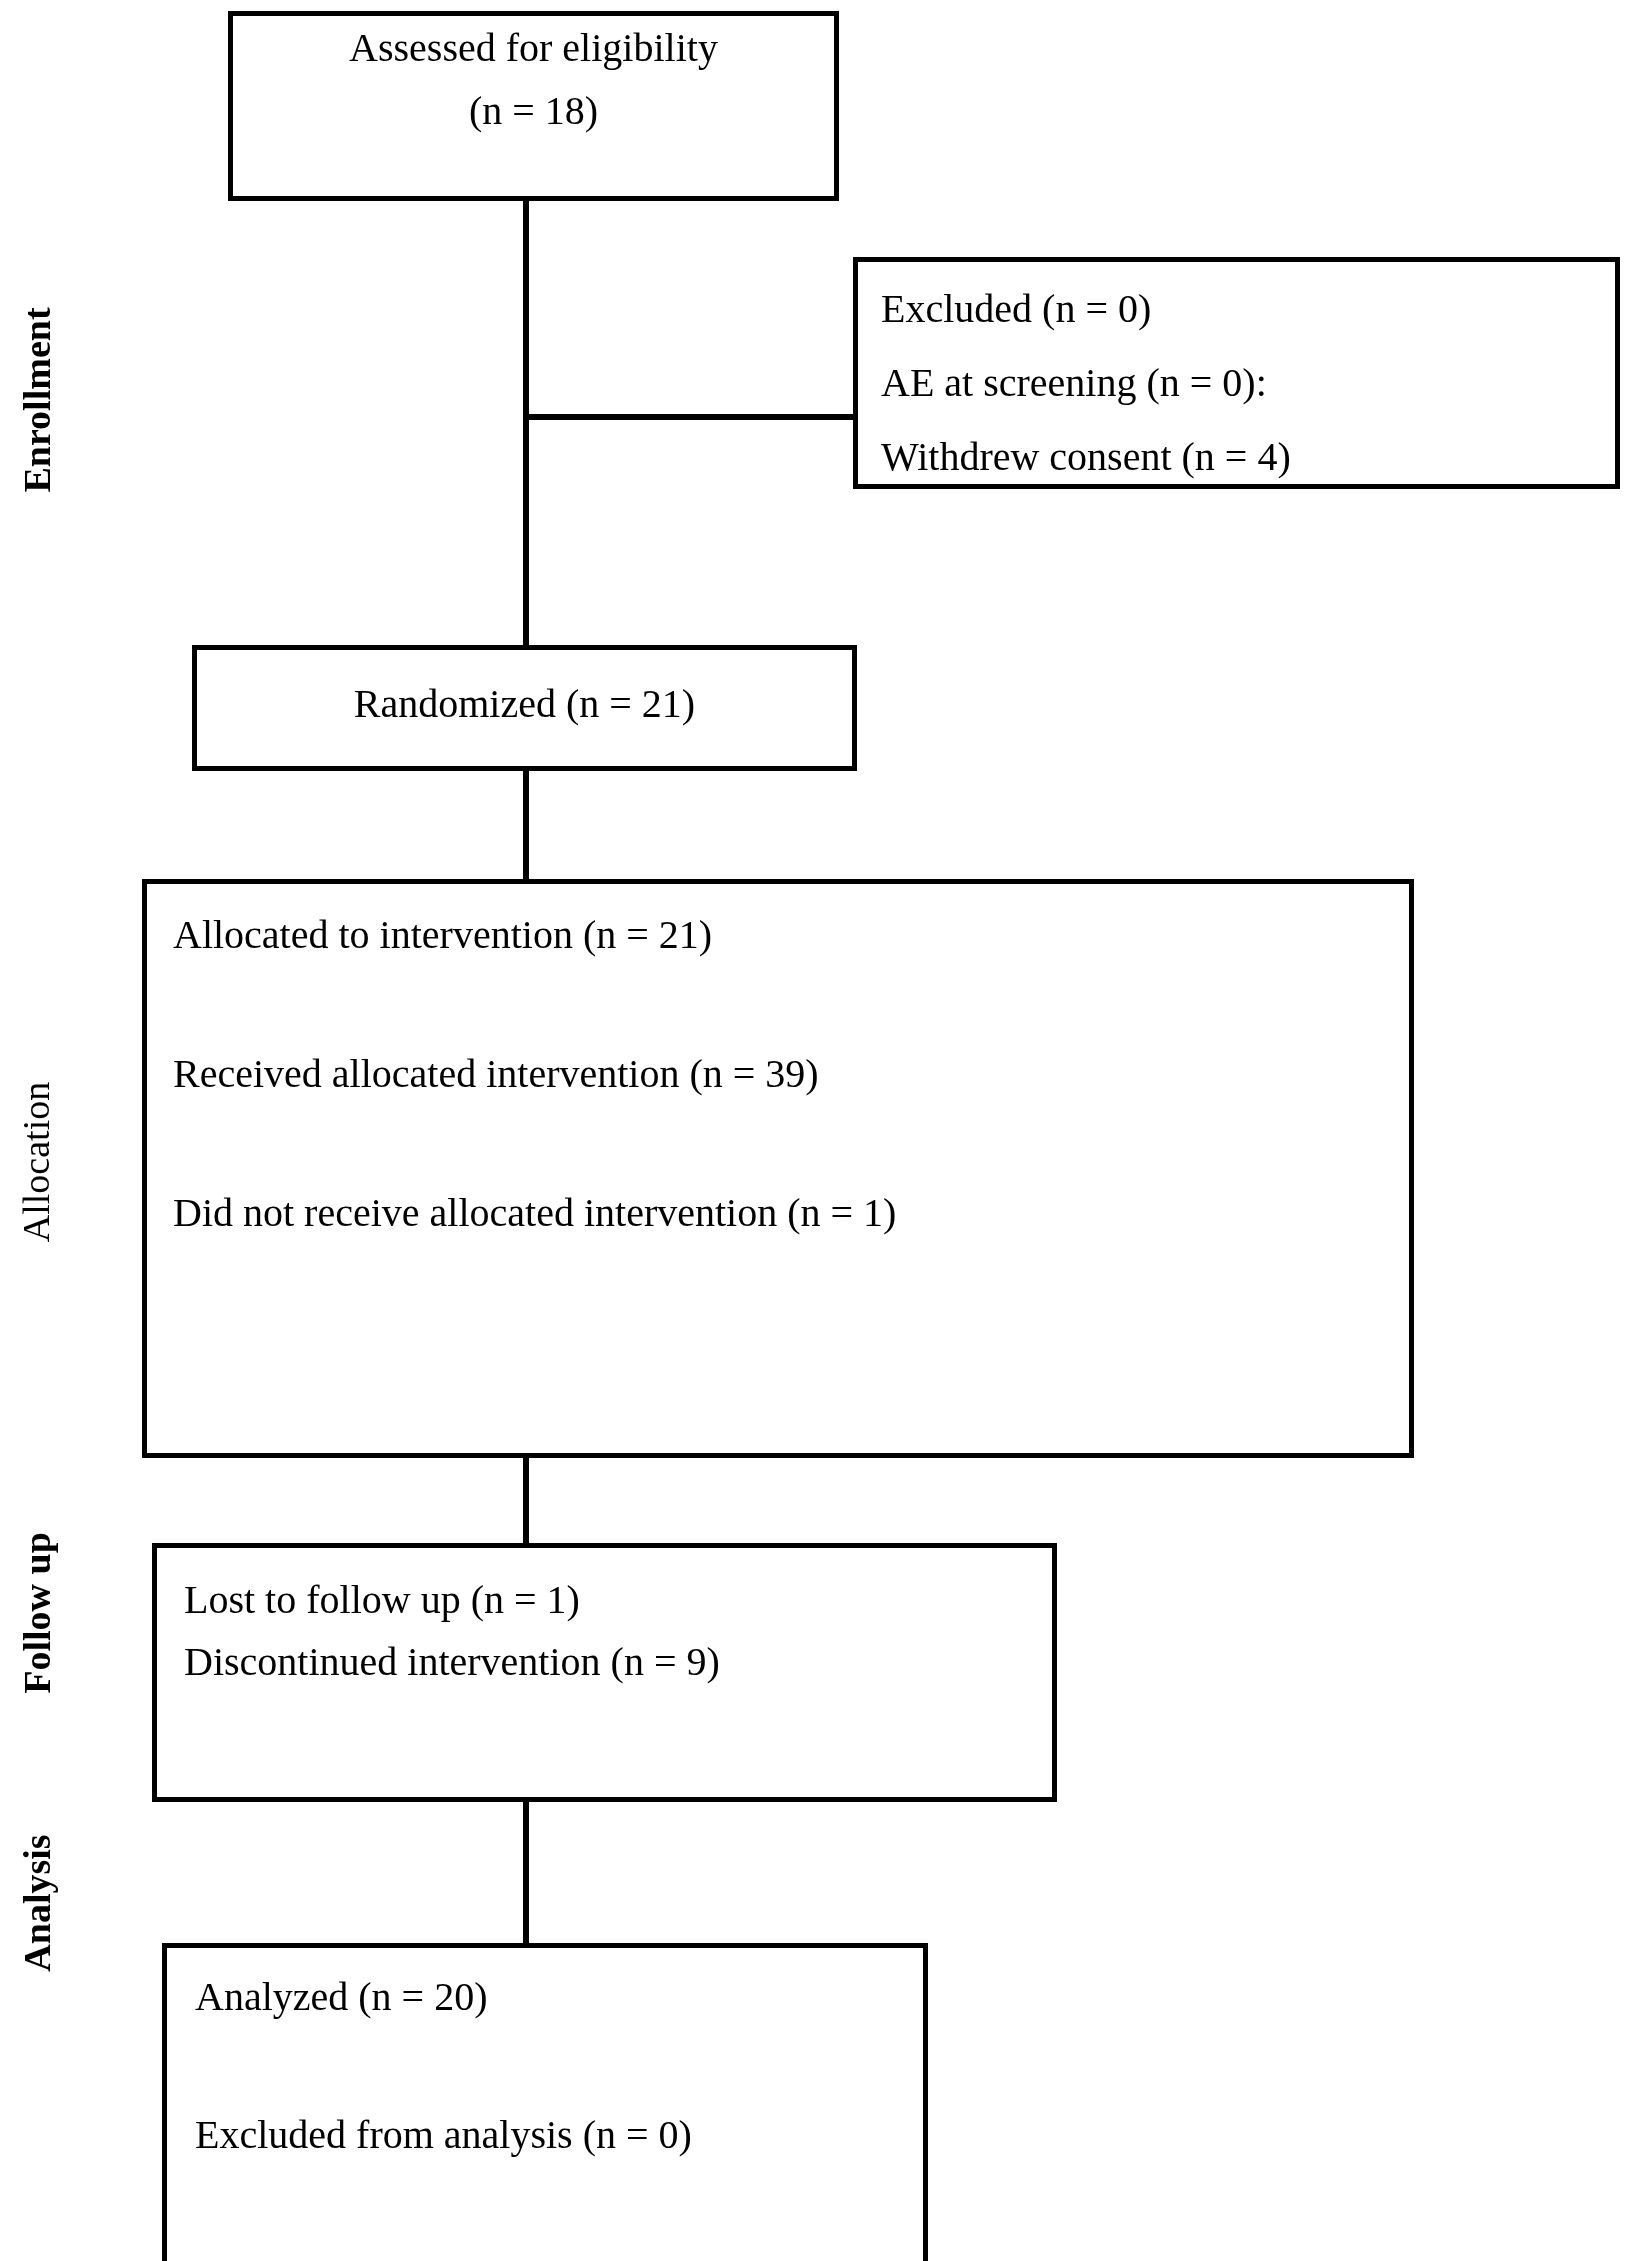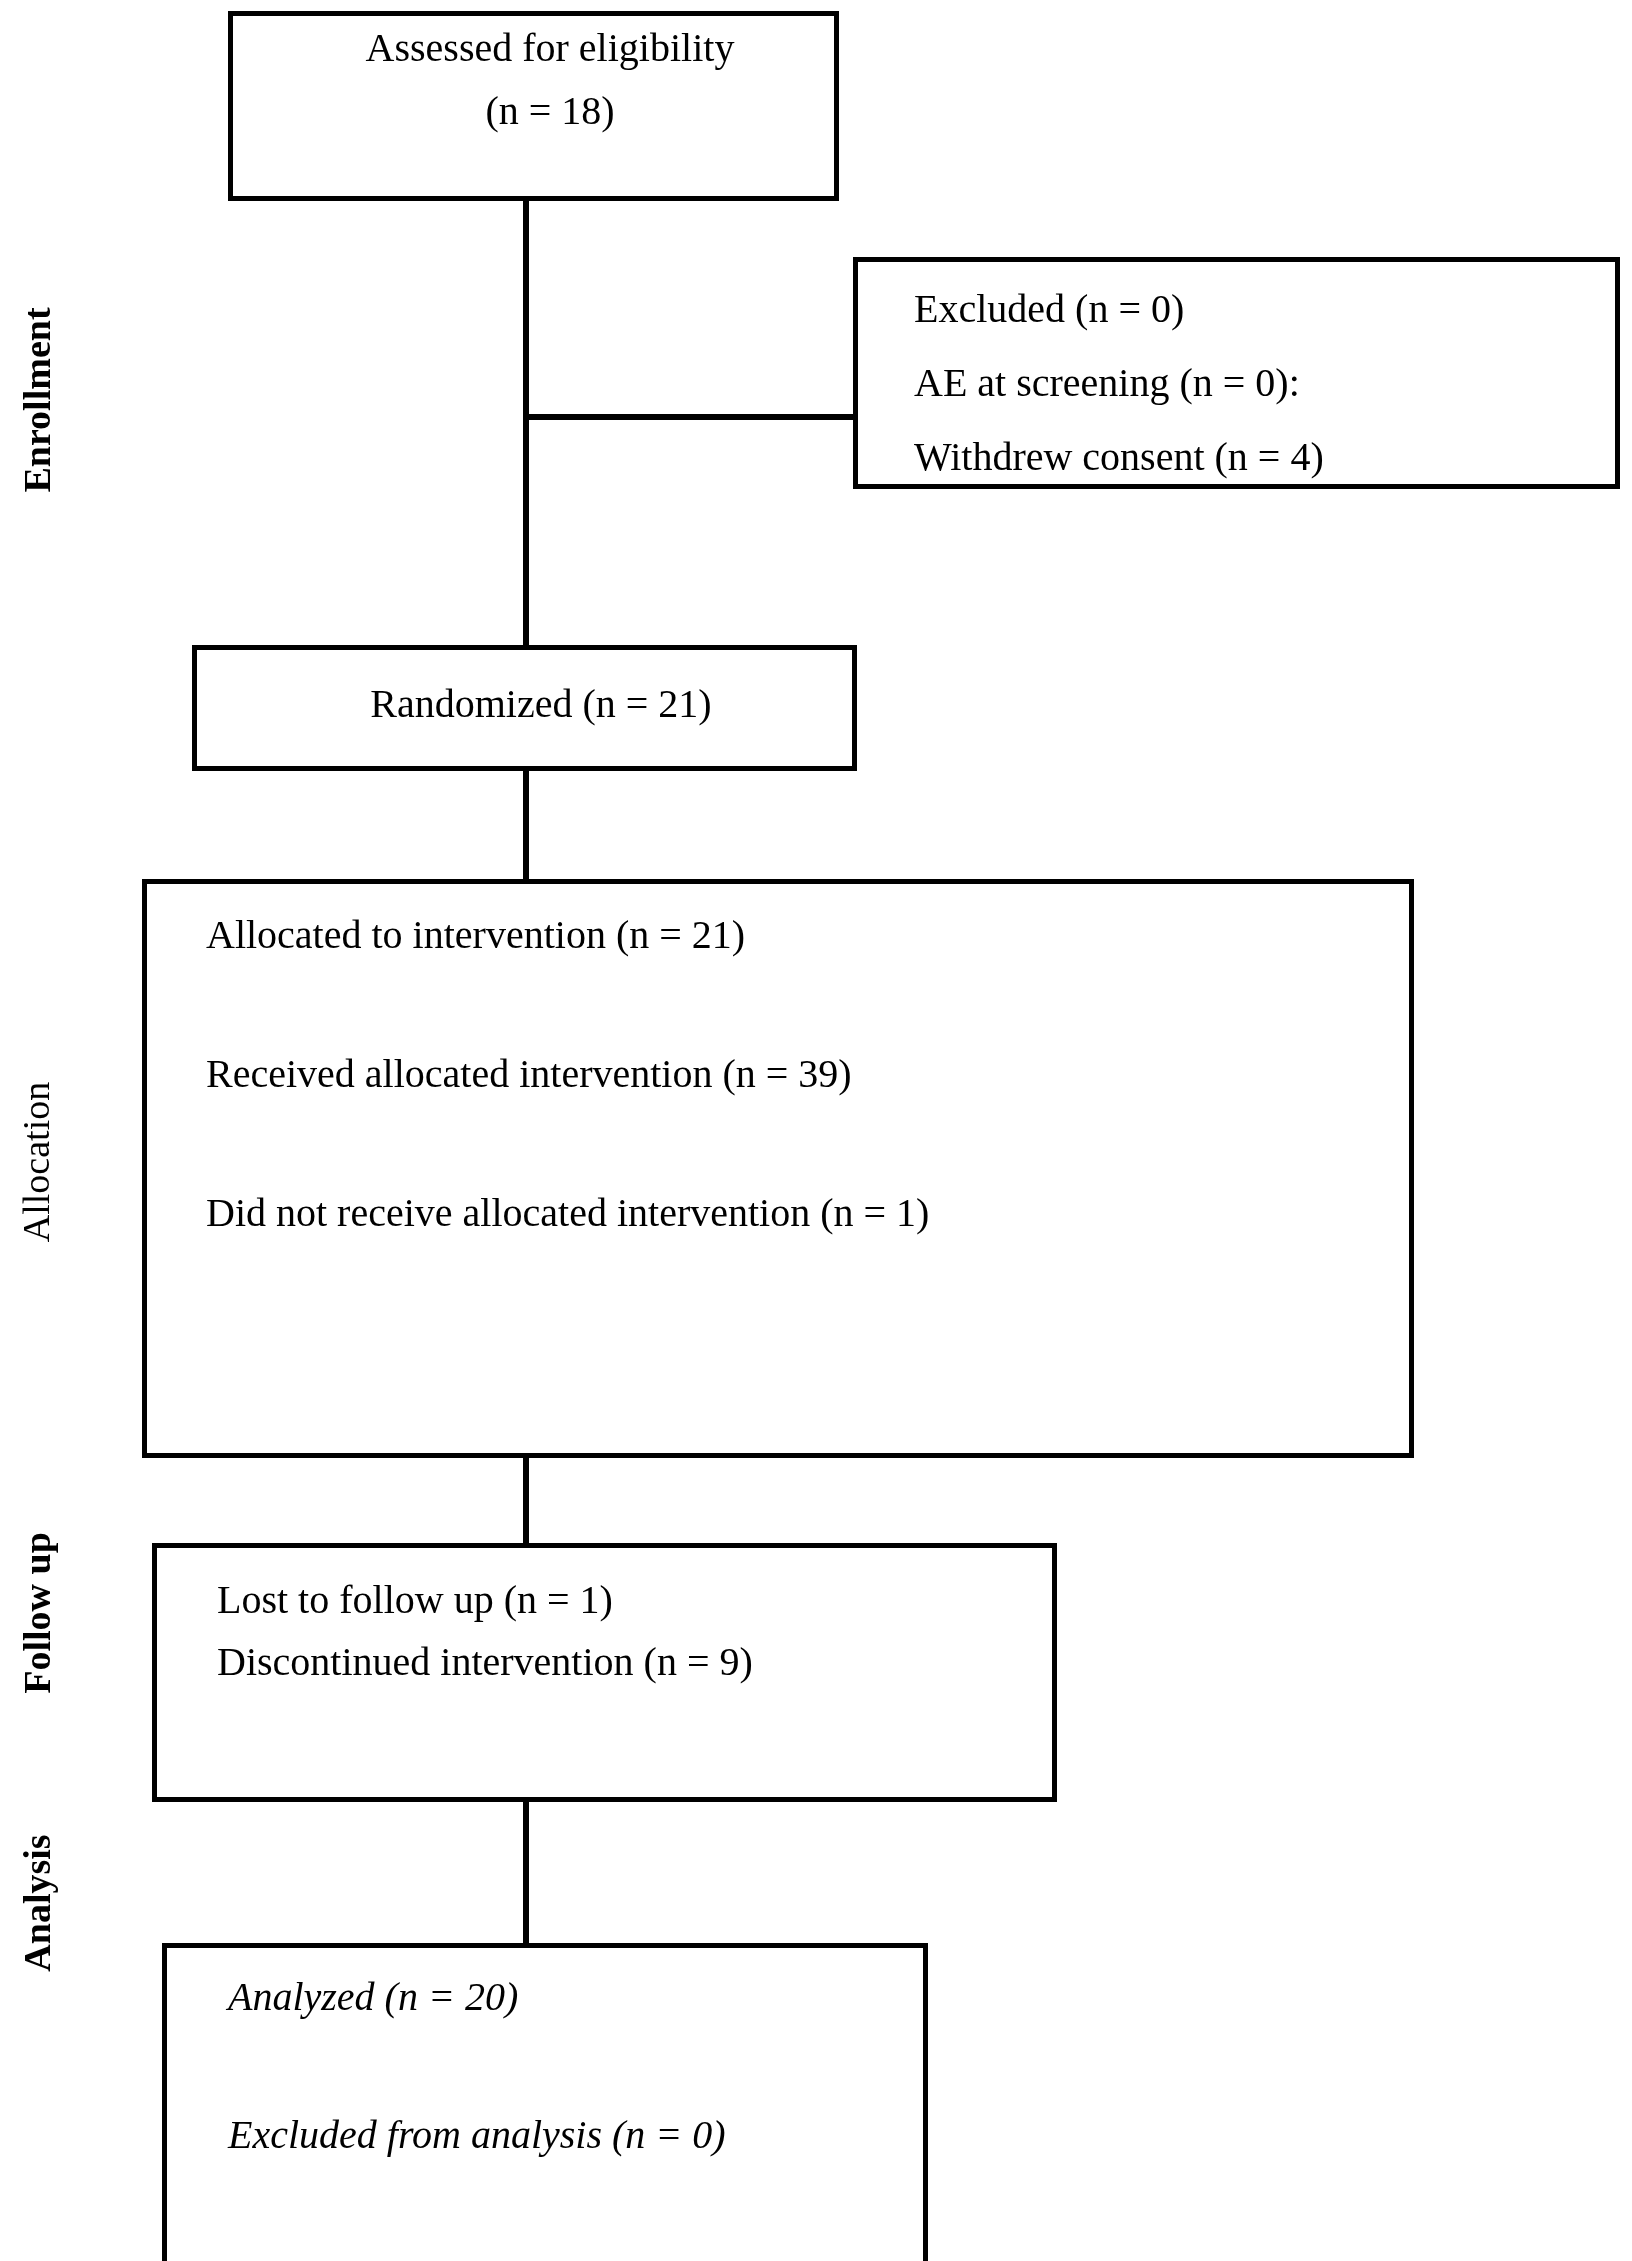--- a/index.html
+++ b/index.html
@@ -22,21 +22,20 @@
     position: absolute;
     box-sizing: border-box;
     border: 5.5px solid #000000;
     background: #ffffff;
     z-index: 3;
   }
   .fbox .lines {
     position: absolute;
     left: 0;
     right: 0;
-    padding-left: 33px;
   }
   .fline {
     font-size: 40px;
     line-height: 1.0;
     white-space: nowrap;
     color: #000000;
   }
   .center .fline { text-align: center; }
 
   
@@ -101,21 +100,21 @@
   #box-excluded .fline + .fline { margin-top: 34px; }
 
   #box-randomized .lines { top: 34px;  left: 0; right: 0; }
 
   #box-allocation .lines { top: 30.5px;  left: 26px; right: 6.1px; }
   #box-allocation .fline + .fline { margin-top: 99px; }
 
   #box-followup .lines   { top: 32px;  left: 27px; right: 6.1px; }
   #box-followup .fline + .fline { margin-top: 22px; }
 
-  #box-analysis .lines   { top: 29px;  left: 28px; right: 6.1px; font-style: italic; }
+  #box-analysis .lines   { top: 29px;  left: 28px; right: 6.1px; }
   #box-analysis .fline + .fline { margin-top: 98px; }
 </style>
 </head>
 <body>
 
 <div id="page">
 
   <div class="vline" id="vline-1"></div>
   <div class="hline" id="hline-excl"></div>
   <div class="vline" id="vline-2"></div>

